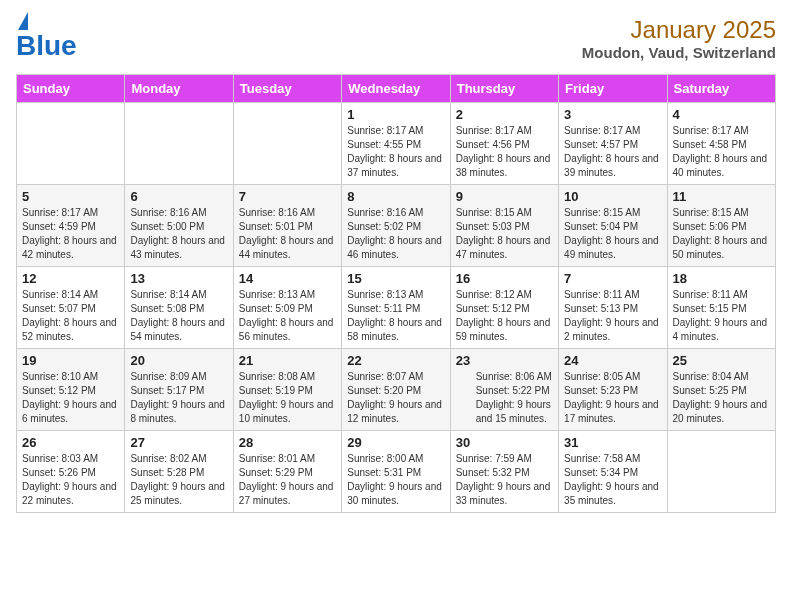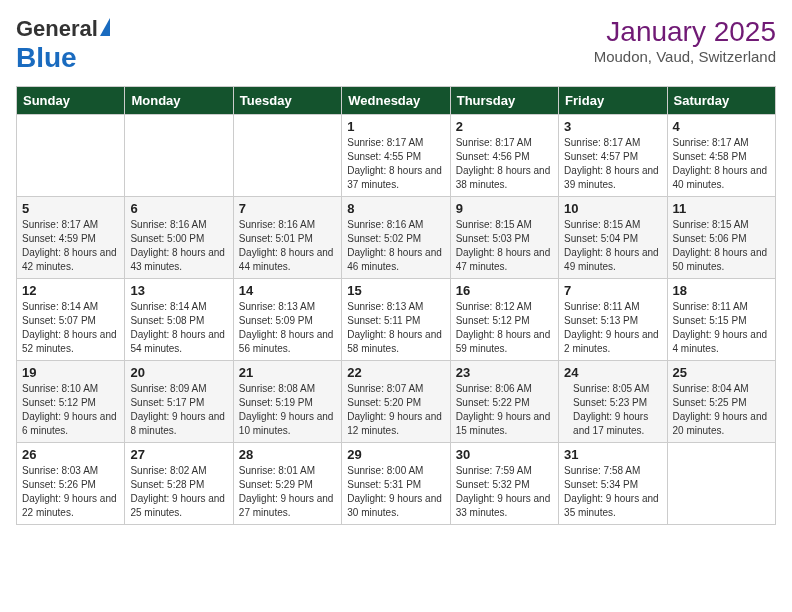--- a/index.html
+++ b/index.html
@@ -40,35 +40,36 @@
       height: 0;
       border-left: 10px solid transparent;
       border-bottom: 18px solid #1a6bbf;
       margin-left: 2px;
       margin-top: -4px;
     }
     .title-block {
       text-align: right;
     }
     .month-title {
-      font-size: 28px;
+      font-size: 24px;
       font-weight: normal;
-      color: #701a75;
+      color: #a16207;
     }
     .location {
       font-size: 15px;
       color: #555;
+      font-weight: bold;
     }
     .calendar {
       width: 100%;
       border-collapse: collapse;
       border: 1px solid #ccc;
     }
     .calendar th {
-      background-color: #14532d;
+      background-color: #d946ef;
       color: #fff;
       font-size: 13px;
       font-weight: bold;
       text-align: left;
       padding: 6px 6px;
       border: 1px solid #ccc;
     }
     .calendar td {
       vertical-align: top;
       border: 1px solid #ccc;
@@ -94,21 +95,20 @@
     .empty-cell {
       background: #fff !important;
     }
   </style>
 </head>
 <body>
 
 <div class="header">
   <div class="logo">
     <div class="logo-text">
-      <span class="logo-general">General</span>
       <div class="logo-triangle"></div>
     </div>
     <span class="logo-blue">Blue</span>
   </div>
   <div class="title-block">
     <div class="month-title">January 2025</div>
     <div class="location">Moudon, Vaud, Switzerland</div>
   </div>
 </div>
 
@@ -262,27 +262,27 @@
 Daylight: 9 hours and 10 minutes.</div>
         </td>
         <td>
           <div class="day-number">22</div>
           <div class="day-info" style="white-space: pre-line;">Sunrise: 8:07 AM
 Sunset: 5:20 PM
 Daylight: 9 hours and 12 minutes.</div>
         </td>
         <td>
           <div class="day-number">23</div>
-          <div class="day-info" style="white-space: pre-line;">Sunrise: 8:06 AM
+          <div class="day-info" style="white-space: pre-line; margin-left: 20px;">Sunrise: 8:06 AM
 Sunset: 5:22 PM
 Daylight: 9 hours and 15 minutes.</div>
         </td>
         <td>
           <div class="day-number">24</div>
-          <div class="day-info" style="white-space: pre-line; margin-left: 9px;">Sunrise: 8:05 AM
+          <div class="day-info" style="white-space: pre-line;">Sunrise: 8:05 AM
 Sunset: 5:23 PM
 Daylight: 9 hours and 17 minutes.</div>
         </td>
         <td>
           <div class="day-number">25</div>
           <div class="day-info" style="white-space: pre-line;">Sunrise: 8:04 AM
 Sunset: 5:25 PM
 Daylight: 9 hours and 20 minutes.</div>
         </td>
       </tr>

